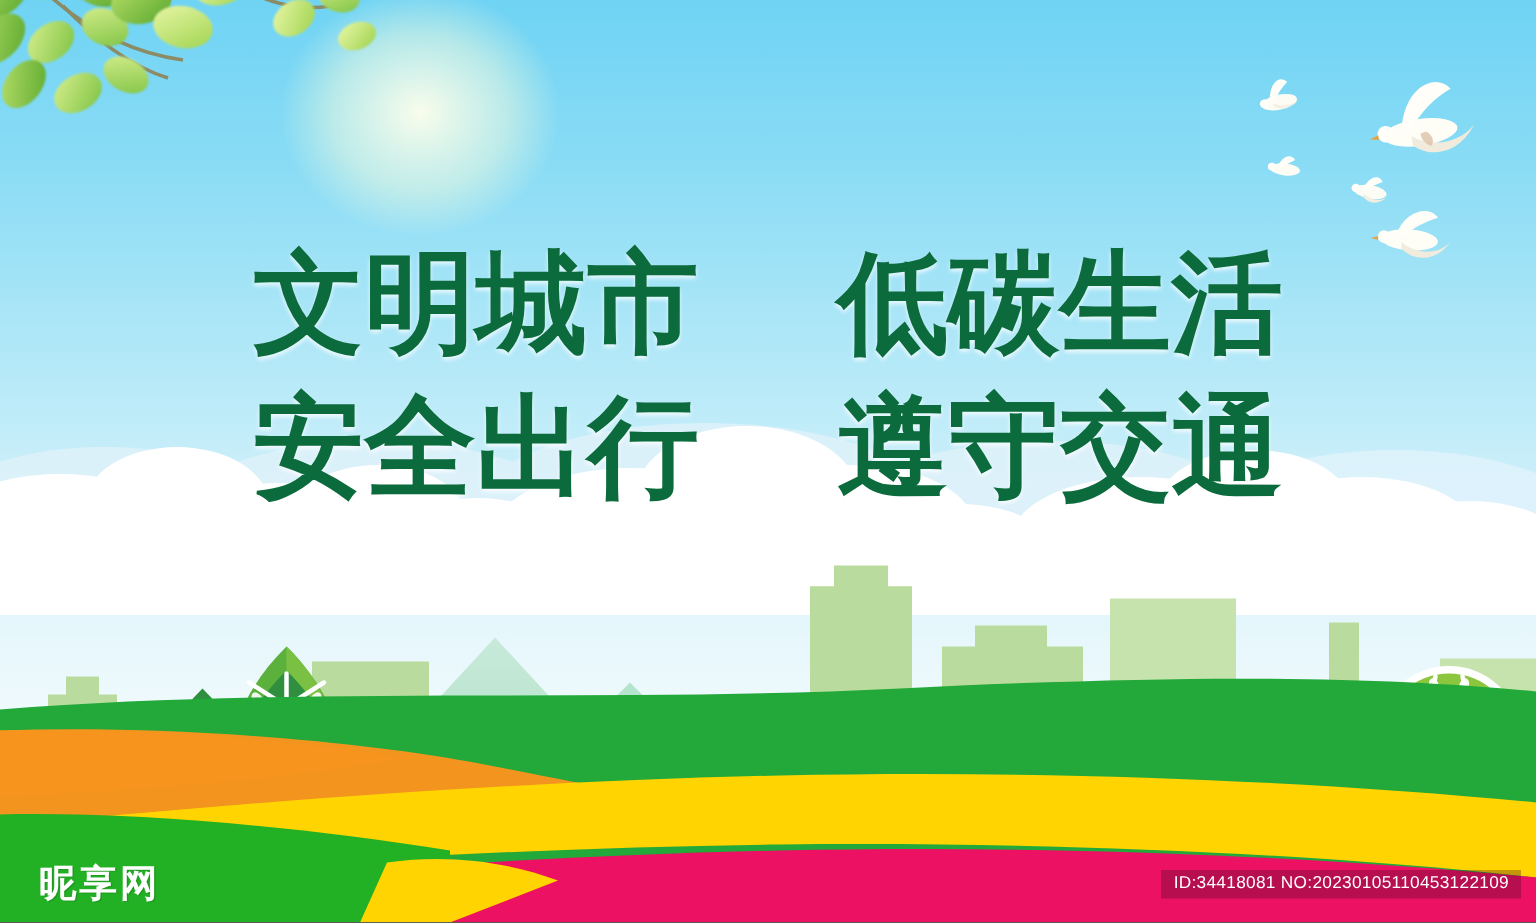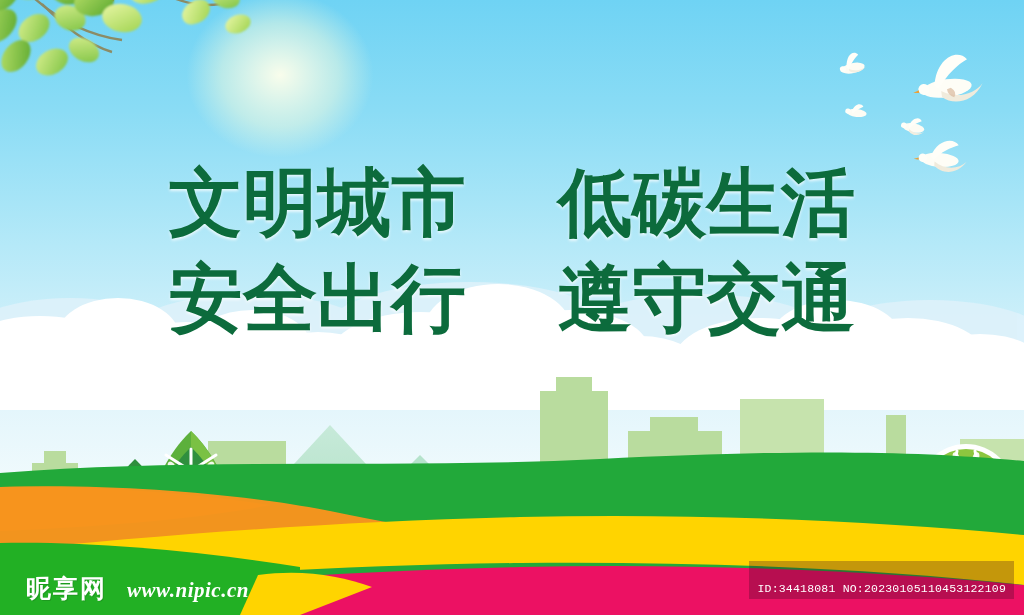--- a/index.html
+++ b/index.html
@@ -60,22 +60,22 @@
     text-shadow:1px 1px 0 rgba(0,0,0,.12);
   }
   .logo-url{
     font-family:"Liberation Serif","DejaVu Serif",serif;
     font-style:italic;font-size:21px;font-weight:bold;letter-spacing:.5px;
   }
   .idbox{
     position:absolute;right:10px;bottom:16px;
     background:rgba(60,10,35,.30);
     color:#ffffff;font-size:11.5px;letter-spacing:.2px;
-    padding:21px 8px 4px;white-space:nowrap;
-    font-family:Liberation Mono, monospace;
+    padding:3px 8px 4px;white-space:nowrap;
+    font-family:Liberation Sans, sans-serif;
   }
 </style>
 </head>
 <body>
 
 <div id="poster">
 
   <div class="sky"></div>
   <div class="sun-glow"></div>
 
@@ -404,18 +404,17 @@
     </span>
     <span class="hl-line">
       <span>安全出行</span>
       <span class="hl-gap"></span>
       <span>遵守交通</span>
     </span>
   </div>
 
   <div class="logo">
     <span class="logo-cn">昵享网</span>
-    <span class="logo-url">www.nipic.cn</span>
   </div>
 
   <div class="idbox">ID:34418081 NO:20230105110453122109</div>
 
 </div>
 
 </body></html>

